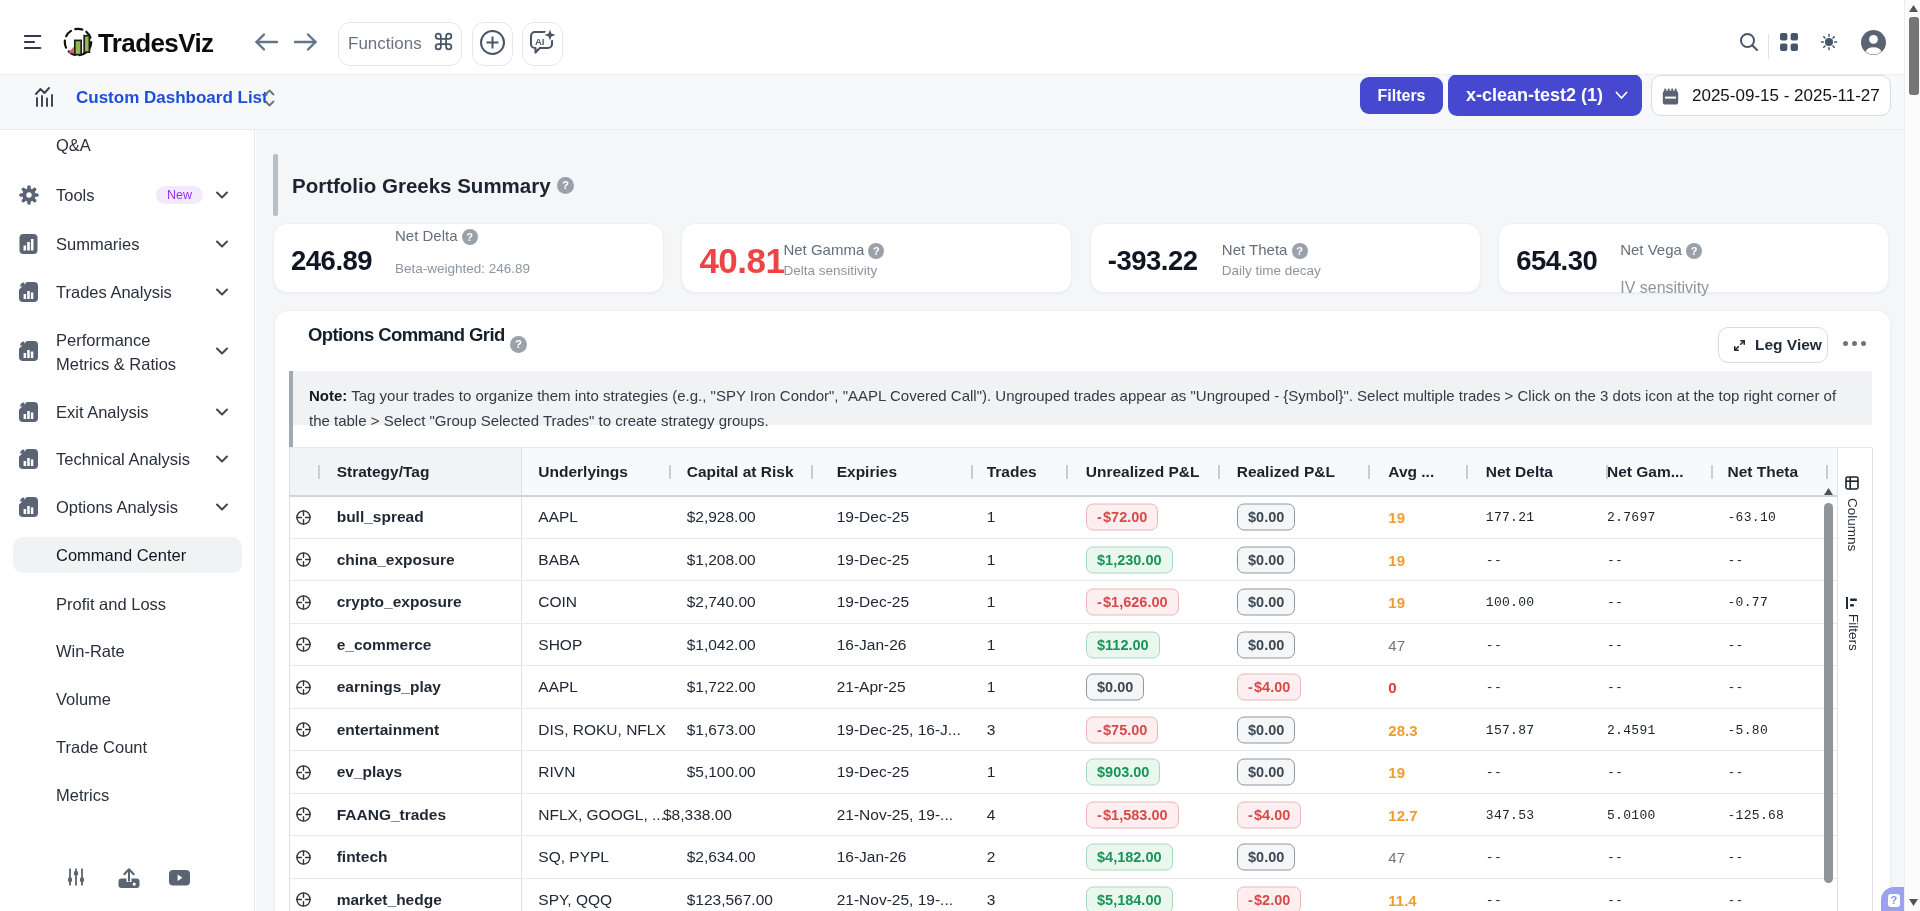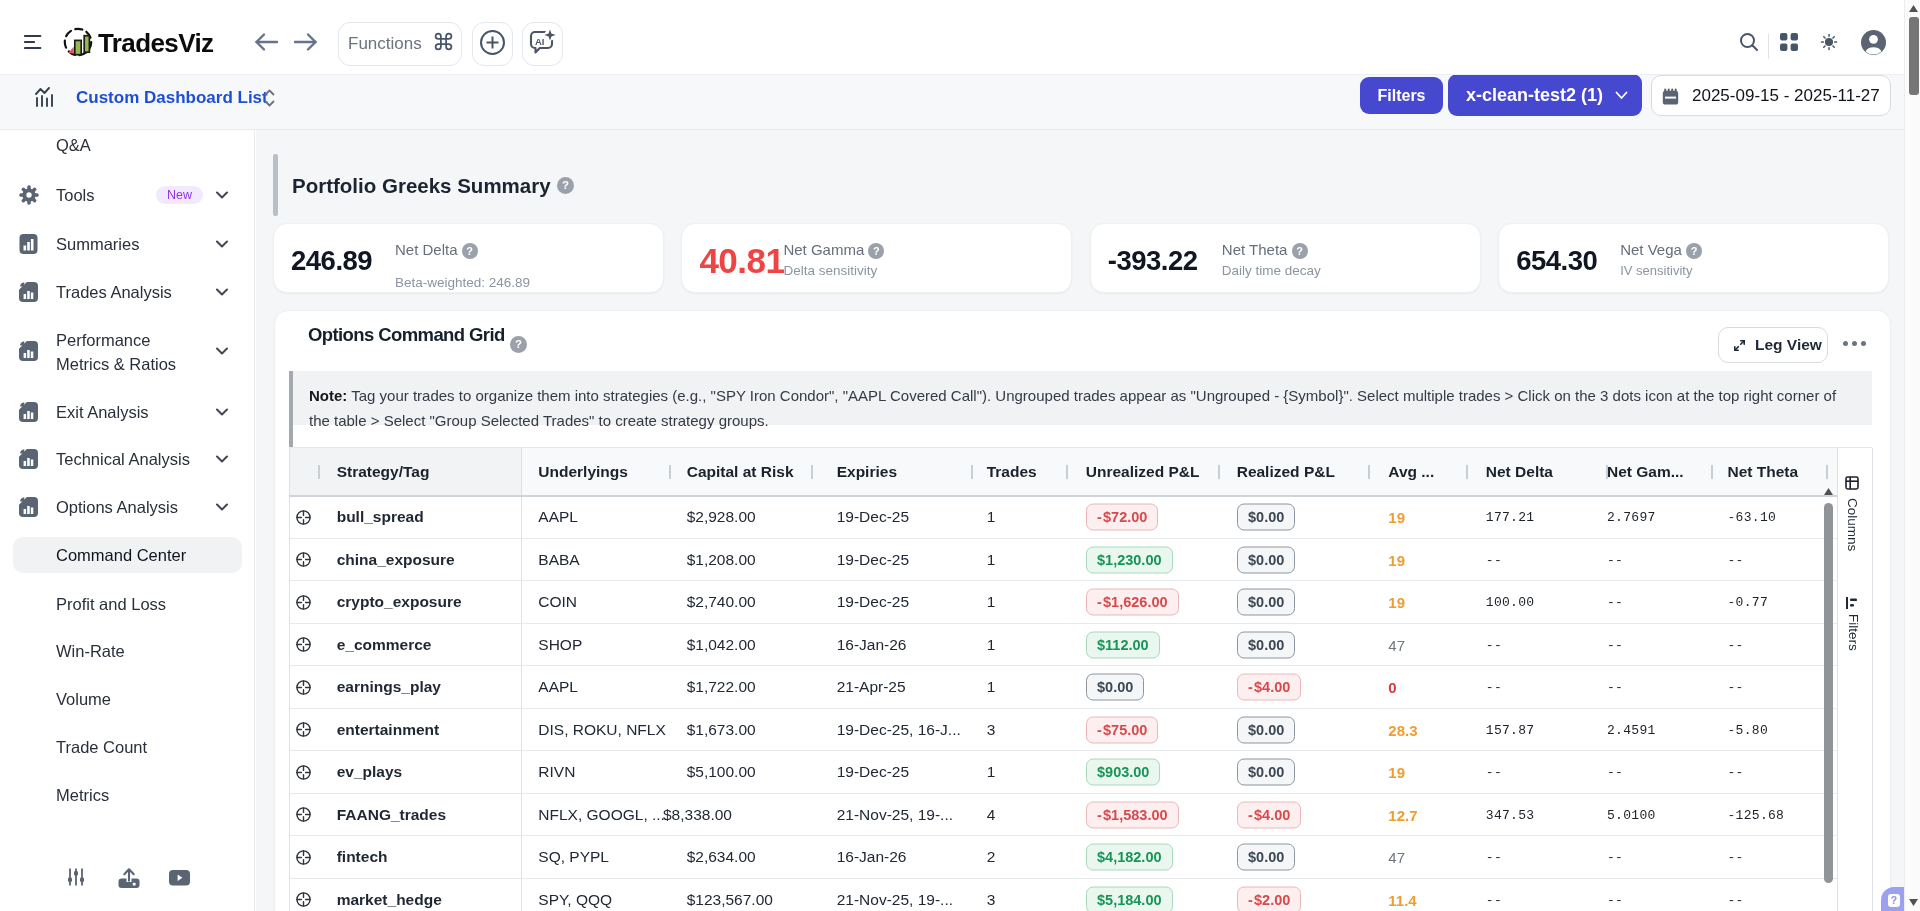--- a/index.html
+++ b/index.html
@@ -247,21 +247,21 @@
     <rect x="0" y="0" width="21" height="15.5" rx="4" fill="#5b6472"></rect>
     <path d="M8.6 4.5 L13.4 7.75 L8.6 11 Z" fill="#fff"></path>
   </svg>
 </div>
 <div id="main">
 <div class="abs" style="left:17px;top:24px;width:4.5px;height:62px;background:#b9bfc6;border-radius:2px"></div>
 <div class="abs" style="left:36px;top:44px;font-size:20.5px;font-weight:600;color:#1b2430">Portfolio Greeks Summary</div>
 <span class="helpc abs" style="left:301px;top:47px">?</span>
 <div class="card" style="left:17px;top:93px;width:391px;height:70px">
   <div style="position:absolute;left:17px;top:16px;height:42px;line-height:42px;font-size:27.5px;font-weight:bold;color:#101723;letter-spacing:-0.5px">246.89</div>
-  <div style="position:absolute;left:121px;top:17px;white-space:nowrap">
+  <div style="position:absolute;left:121px;top:3px;white-space:nowrap">
     <div style="font-size:15px;color:#666f7b">Net Delta <span class="helpc" style="width:16px;height:16px;line-height:16px;font-size:11px">?</span></div>
     <div style="font-size:13.5px;color:#8c95a0;margin-top:16px">Beta-weighted: 246.89</div>
   </div>
 </div>
 <div class="card" style="left:425.4px;top:93px;width:391px;height:70px">
   <div style="position:absolute;left:17px;top:16px;height:42px;line-height:42px;font-size:35px;font-weight:bold;color:#ef4444;letter-spacing:-0.5px">40.81</div>
   <div style="position:absolute;left:101px;top:17px;white-space:nowrap">
     <div style="font-size:15px;color:#666f7b">Net Gamma <span class="helpc" style="width:16px;height:16px;line-height:16px;font-size:11px">?</span></div>
     <div style="font-size:13.5px;color:#8c95a0;margin-top:4px">Delta sensitivity</div>
   </div>
@@ -270,21 +270,21 @@
   <div style="position:absolute;left:17px;top:16px;height:42px;line-height:42px;font-size:27.5px;font-weight:bold;color:#101723;letter-spacing:-0.5px">-393.22</div>
   <div style="position:absolute;left:131px;top:17px;white-space:nowrap">
     <div style="font-size:15px;color:#666f7b">Net Theta <span class="helpc" style="width:16px;height:16px;line-height:16px;font-size:11px">?</span></div>
     <div style="font-size:13.5px;color:#8c95a0;margin-top:4px">Daily time decay</div>
   </div>
 </div>
 <div class="card" style="left:1242.2px;top:93px;width:391px;height:70px">
   <div style="position:absolute;left:17px;top:16px;height:42px;line-height:42px;font-size:27.5px;font-weight:bold;color:#101723;letter-spacing:-0.5px">654.30</div>
   <div style="position:absolute;left:121px;top:17px;white-space:nowrap">
     <div style="font-size:15px;color:#666f7b">Net Vega <span class="helpc" style="width:16px;height:16px;line-height:16px;font-size:11px">?</span></div>
-    <div style="font-size:13px;color:#8c95a0;margin-top:4px">IV sensitivity</div>
+    <div style="font-size:16px;color:#8c95a0;margin-top:20px">IV sensitivity</div>
   </div>
 </div>
 <div class="card" style="left:17.5px;top:180px;width:1617.5px;height:640px;border-radius:14px"></div>
 <div class="abs" style="left:52px;top:194px;font-size:18.5px;font-weight:bold;letter-spacing:-0.6px;color:#15202b">Options Command Grid</div>
 <span class="helpc abs" style="left:254px;top:205.5px">?</span>
 <div class="abs" style="left:1462px;top:197px;width:110px;height:35.5px;background:#fff;border:1.5px solid #d8dbdf;border-radius:10px">
  <svg class="abs" style="left:13px;top:10px" width="15" height="15" viewBox="0 0 15 15" fill="none" stroke="#1f2937" stroke-width="1.6" stroke-linecap="round" stroke-linejoin="round">
    <line x1="8.7" y1="6.3" x2="12.2" y2="2.8"></line>
         <polyline points="8.8,2.8 12.2,2.8 12.2,6.2"></polyline>
    <line x1="6.3" y1="8.7" x2="2.8" y2="12.2"></line>

